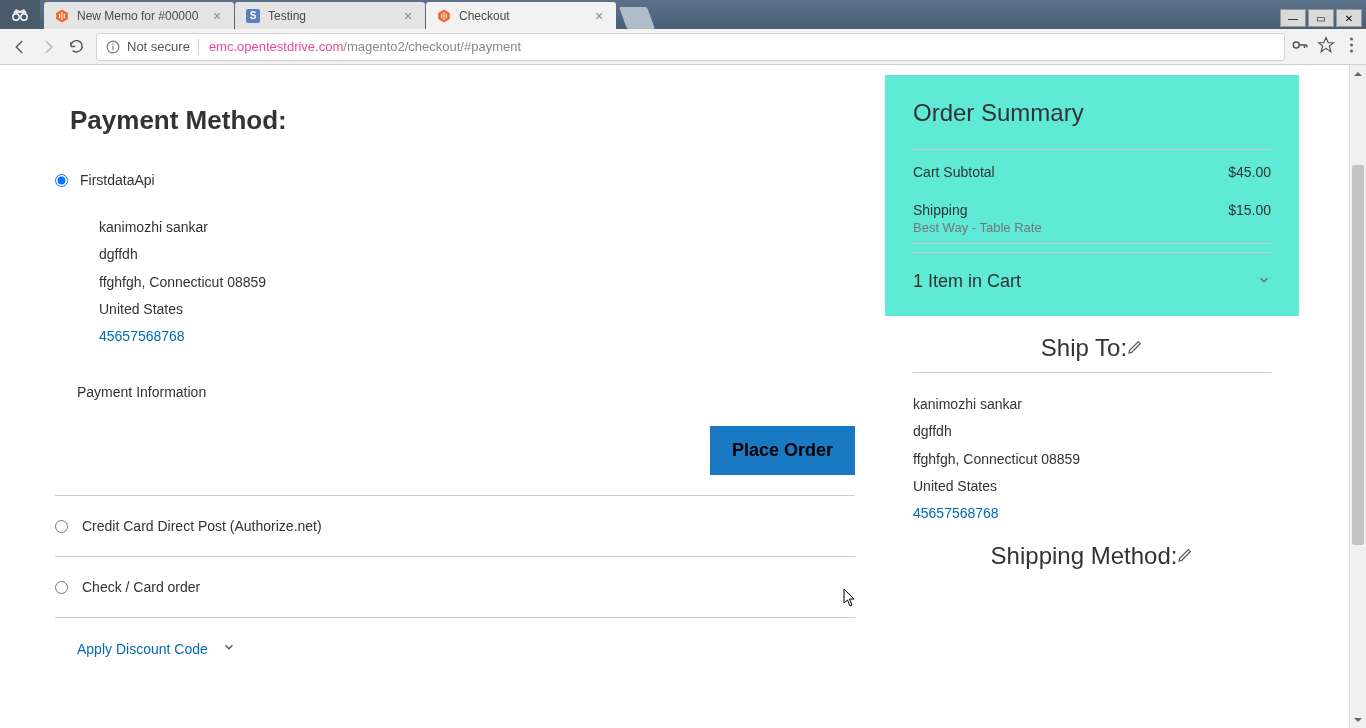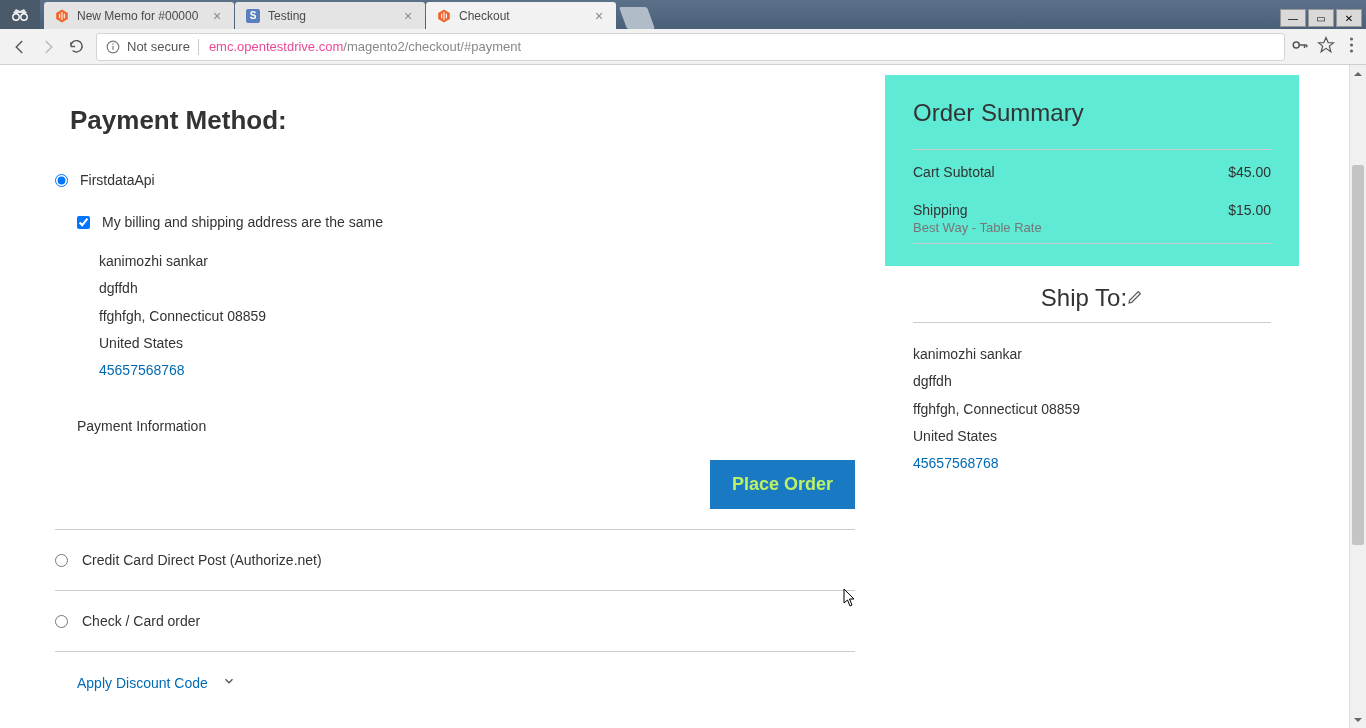--- a/index.html
+++ b/index.html
@@ -49,21 +49,21 @@
 .check-row label { font-size: 14px; color: #333; cursor: pointer; }
 
 .addr-block { padding-left: 22px; font-size: 14px; line-height: 1.95; color: #333; }
 .addr-block .phone { color: #006bb4; cursor: pointer; }
 
 .pi-label { font-size: 14px; color: #333; margin: 34px 0 8px; }
 .select-wrap { position: relative; width: 100%; }
 .select-wrap select { width: 100%; height: 34px; border: 1px solid #ccc; background: #fff; padding: 0 30px 0 10px; font-size: 14px; color: #333; appearance: none; cursor: pointer; }
 .select-wrap .chev { position: absolute; right: 10px; top: 9px; pointer-events: none; color: #666; }
 
-.place-order { float: right; margin-top: 18px; background: #1979c3; color: #bef264; border: none; padding: 14px 22px; font-size: 18px; font-weight: 600; cursor: pointer; }
+.place-order { float: right; margin-top: 18px; background: #1979c3; color: #000000; border: none; padding: 14px 22px; font-size: 18px; font-weight: 600; cursor: pointer; }
 .clear::after { content: ""; display: table; clear: both; }
 
 .divider { border-top: 1px solid #ccc; margin: 20px 0 0; }
 .pm-alt { display: flex; align-items: center; padding: 22px 0; border-bottom: 1px solid #ccc; }
 .pm-alt input { margin-right: 14px; cursor: pointer; }
 .pm-alt label { font-size: 14px; color: #333; cursor: pointer; }
 
 .discount { display: flex; align-items: center; padding: 22px 0 6px 22px; color: #006bb4; font-size: 14px; cursor: pointer; }
 .discount .chev2 { margin-left: 14px; }
 
@@ -194,24 +194,20 @@
   <div class="page">
     <div class="main-col">
       <h2 class="section">Payment Method:</h2>
 
       <div class="pm-option">
         <div class="pm-radio-row">
           <input type="radio" name="pm" checked="" style="">
           <label>FirstdataApi</label>
         </div>
         <div class="pm-body">
-          <div class="check-row">
-            <input type="checkbox" checked="" style="">
-            <label>My billing and shipping address are the same</label>
-          </div>
           <div class="addr-block">
             <div>kanimozhi sankar</div>
             <div>dgffdh</div>
             <div>ffghfgh, Connecticut 08859</div>
             <div>United States</div>
             <div class="phone">45657568768</div>
           </div>
 
           <div class="pi-label">Payment Information</div>
 
@@ -246,38 +242,52 @@
         <div class="sum-row">
           <span>Cart Subtotal</span>
           <span>$45.00</span>
         </div>
         <div class="sum-row" style="margin-top:10px;">
           <span>Shipping</span>
           <span>$15.00</span>
         </div>
         <div class="sum-sub">Best Way - Table Rate</div>
         <div class="sum-sep"></div>
+        <div class="sum-items">
+          <span>1 Item in Cart</span>
+          <span><svg width="14" height="14" viewBox="0 0 24 24">
+                <path d="M6 9 L12 15 L18 9" fill="none" stroke="#666" stroke-width="2"></path>
+              </svg></span>
+        </div>
       </div>
 
       <div class="ship-section">
         <div class="ship-head">
           <h3>Ship To:</h3>
           <span class="edit-btn"><svg width="16" height="16" viewBox="0 0 24 24">
                 <path d="M3 21 L7 20 L20 7 L17 4 L4 17 Z" fill="none" stroke="#555" stroke-width="1.8"></path>
               </svg></span>
         </div>
         <div class="ship-addr">
           <div>kanimozhi sankar</div>
           <div>dgffdh</div>
           <div>ffghfgh, Connecticut 08859</div>
           <div>United States</div>
           <div class="phone">45657568768</div>
         </div>
       </div>
 
+      <div class="ship-section" style="padding-top:10px;">
+        <div class="ship-head" style="border-bottom:none; margin-bottom:0;">
+          <h3>Shipping Method:</h3>
+          <span class="edit-btn"><svg width="16" height="16" viewBox="0 0 24 24">
+                <path d="M3 21 L7 20 L20 7 L17 4 L4 17 Z" fill="none" stroke="#555" stroke-width="1.8"></path>
+              </svg></span>
+        </div>
+      </div>
     </div>
   </div>
 
   <svg class="fake-cursor" width="14" height="20" viewBox="0 0 14 20">
       <path d="M1 1 L1 15 L4.5 12 L7 18 L9 17 L6.5 11 L11 11 Z" fill="#fff" stroke="#000" stroke-width="1"></path>
     </svg>
 
   <div class="scrollbar">
     <div class="arrow-up">
         <svg width="10" height="10" viewBox="0 0 10 10">

